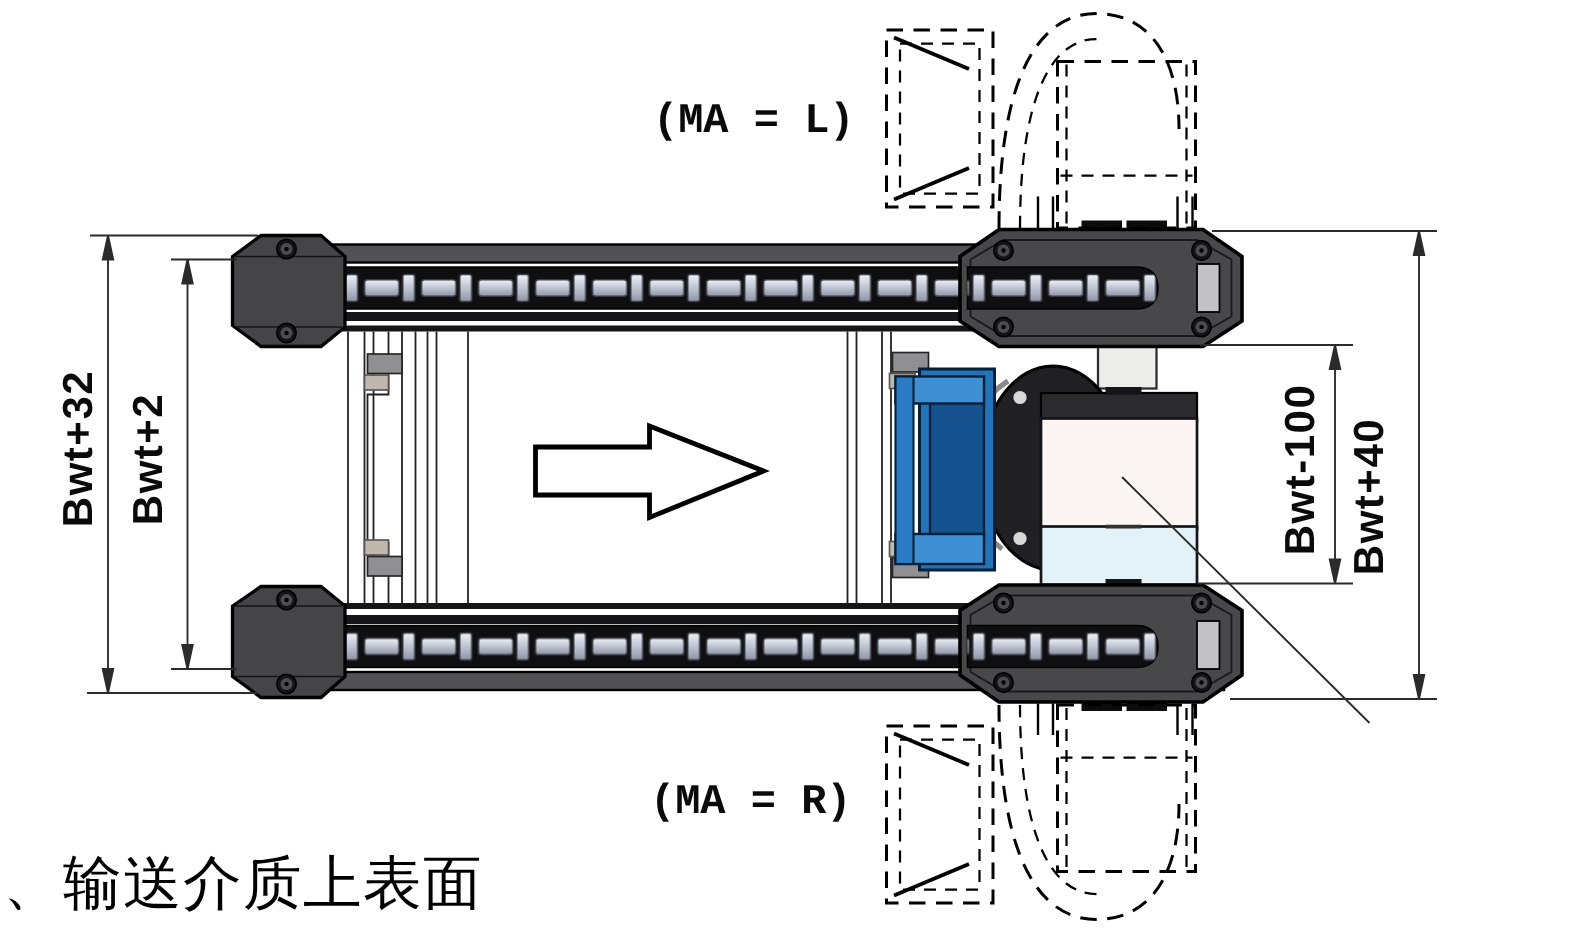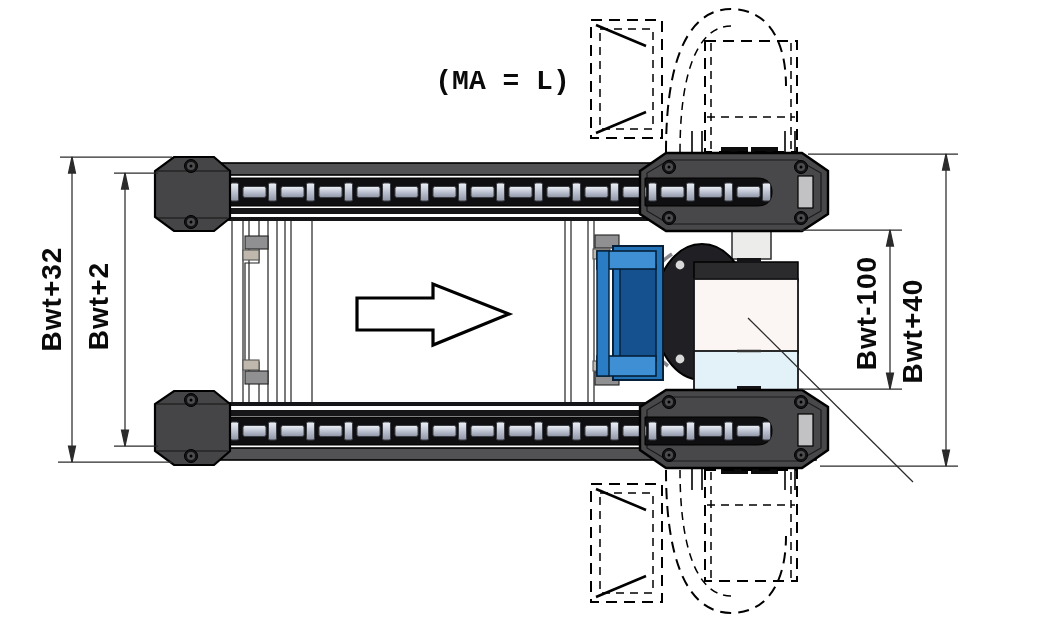--- a/index.html
+++ b/index.html
@@ -242,20 +242,22 @@
     <line x1="808" y1="154" x2="958" y2="154"></line>
     <line x1="820" y1="466" x2="958" y2="466"></line>
     <line x1="946" y1="154" x2="946" y2="466"></line>
     <path d="M 946,154 l -3.5,16 l 7,0 Z" fill="#2b2b2b"></path>
     <path d="M 946,466 l -3.5,-16 l 7,0 Z" fill="#2b2b2b"></path>
   </g>
   <line x1="748" y1="318" x2="913" y2="482" stroke="#2b2b2b" stroke-width="1.25"></line>
 </svg>
 
 <div class="lbl ma-label" style="left:400px;top:66px;width:205px;">(MA = L)</div>
+<div class="lbl ma-label" style="left:398px;top:520px;width:205px;">(MA = R)</div>
 
 <div class="lbl dim-label" style="left:-6px;top:284px;width:116px;">Bwt+32</div>
 <div class="lbl dim-label" style="left:51px;top:291px;width:96px;">Bwt+2</div>
 <div class="lbl dim-label" style="left:792px;top:298px;width:150px;">Bwt-100</div>
 <div class="lbl dim-label" style="left:833px;top:316px;width:160px;">Bwt+40</div>
 
+<div class="lbl caption" style="left:2px;top:562px;">、输送介质上表面</div>
 
 </div>
 
 </body></html>

